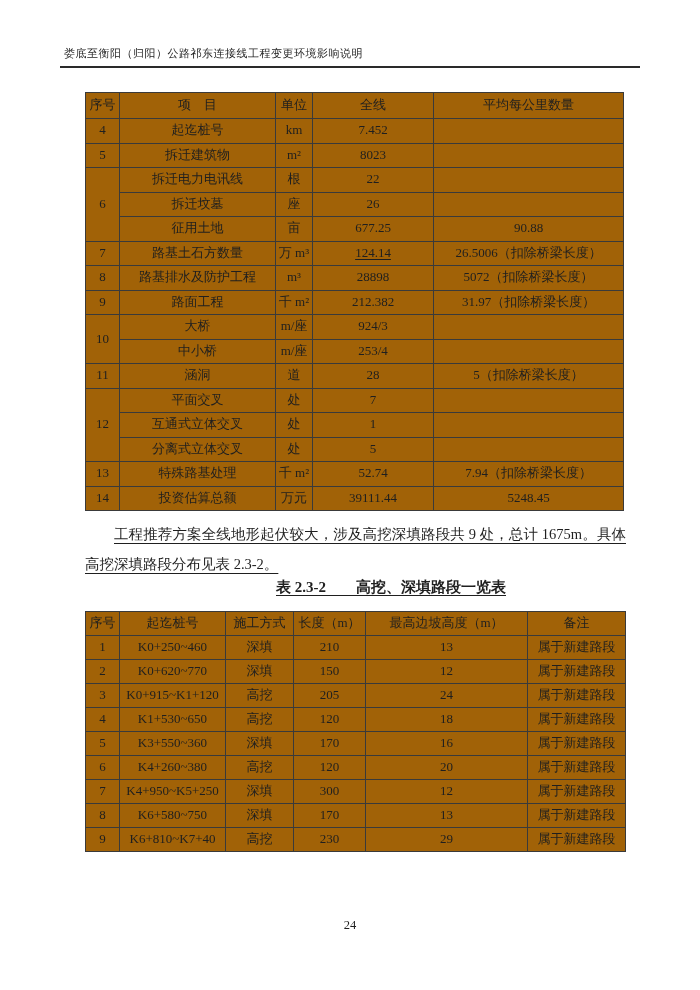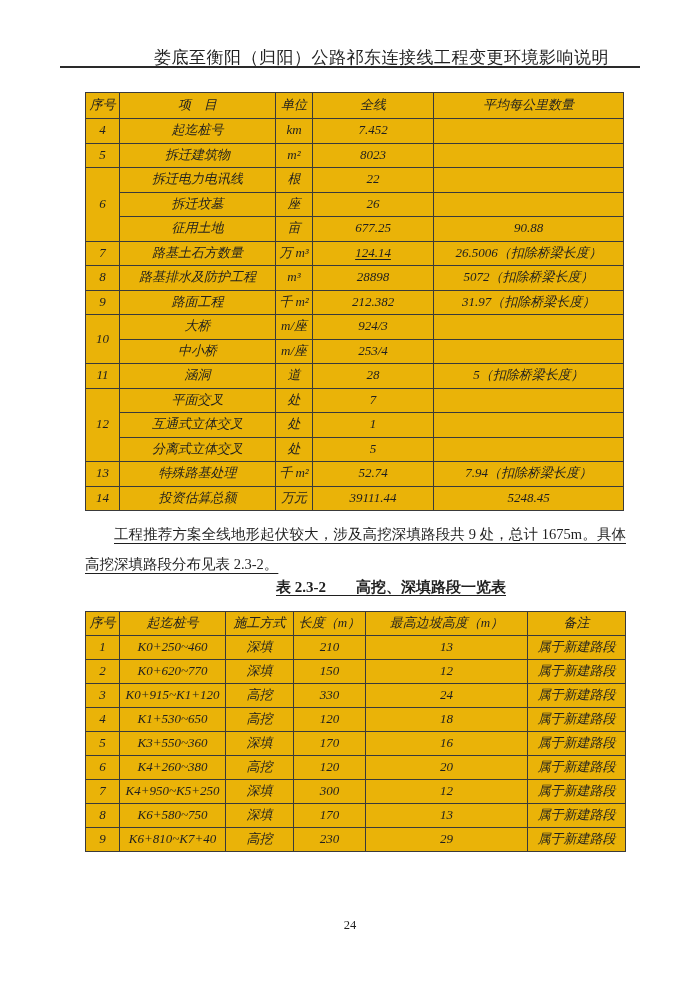--- a/index.html
+++ b/index.html
@@ -2,27 +2,27 @@
 <html><head>
 <meta charset="utf-8">
 <style>
   html,body{margin:0;padding:0;}
   body{
     width:700px;height:990px;background:#ffffff;position:relative;
     font-family:"Liberation Serif","DejaVu Serif",serif;color:#1f1f1f;
     -webkit-font-smoothing:antialiased;
   }
   .header-title{
-    position:absolute;top:46px;left:44px;width:565px;
-    text-align:right;font-size:17px;letter-spacing:.5px;white-space:nowrap;
+    position:absolute;top:46px;left:64px;width:565px;
+    font-size:11px;letter-spacing:.5px;white-space:nowrap;
   }
   .header-rule{
     position:absolute;top:66px;left:60px;width:580px;height:2px;background:#2a2a2a;
   }
-  table{border-collapse:collapse;table-layout:fixed;position:absolute;background:#eab308;font-style:italic;}
+  table{border-collapse:collapse;table-layout:fixed;position:absolute;background:#a16207;}
   table,td,th{border:1px solid #3a3a3a;}
   table{border-width:1.5px;}
   td,th{
     text-align:center;vertical-align:middle;font-weight:normal;
     font-size:13px;padding:0 2px;overflow:hidden;line-height:1.15;
   }
   #table1{left:85px;top:92px;width:538px;}
   #table1 tr{height:24.5px;}
   #table1 th{height:25px;}
   #table2{left:85px;top:611px;width:540px;}
@@ -214,21 +214,21 @@
         <td>K0+620~770</td>
         <td>深填</td>
         <td>150</td>
         <td>12</td>
         <td>属于新建路段</td>
       </tr>
       <tr>
         <td>3</td>
         <td>K0+915~K1+120</td>
         <td>高挖</td>
-        <td>330</td>
+        <td>205</td>
         <td>24</td>
         <td>属于新建路段</td>
       </tr>
       <tr>
         <td>4</td>
         <td>K1+530~650</td>
         <td>高挖</td>
         <td>120</td>
         <td>18</td>
         <td>属于新建路段</td>

